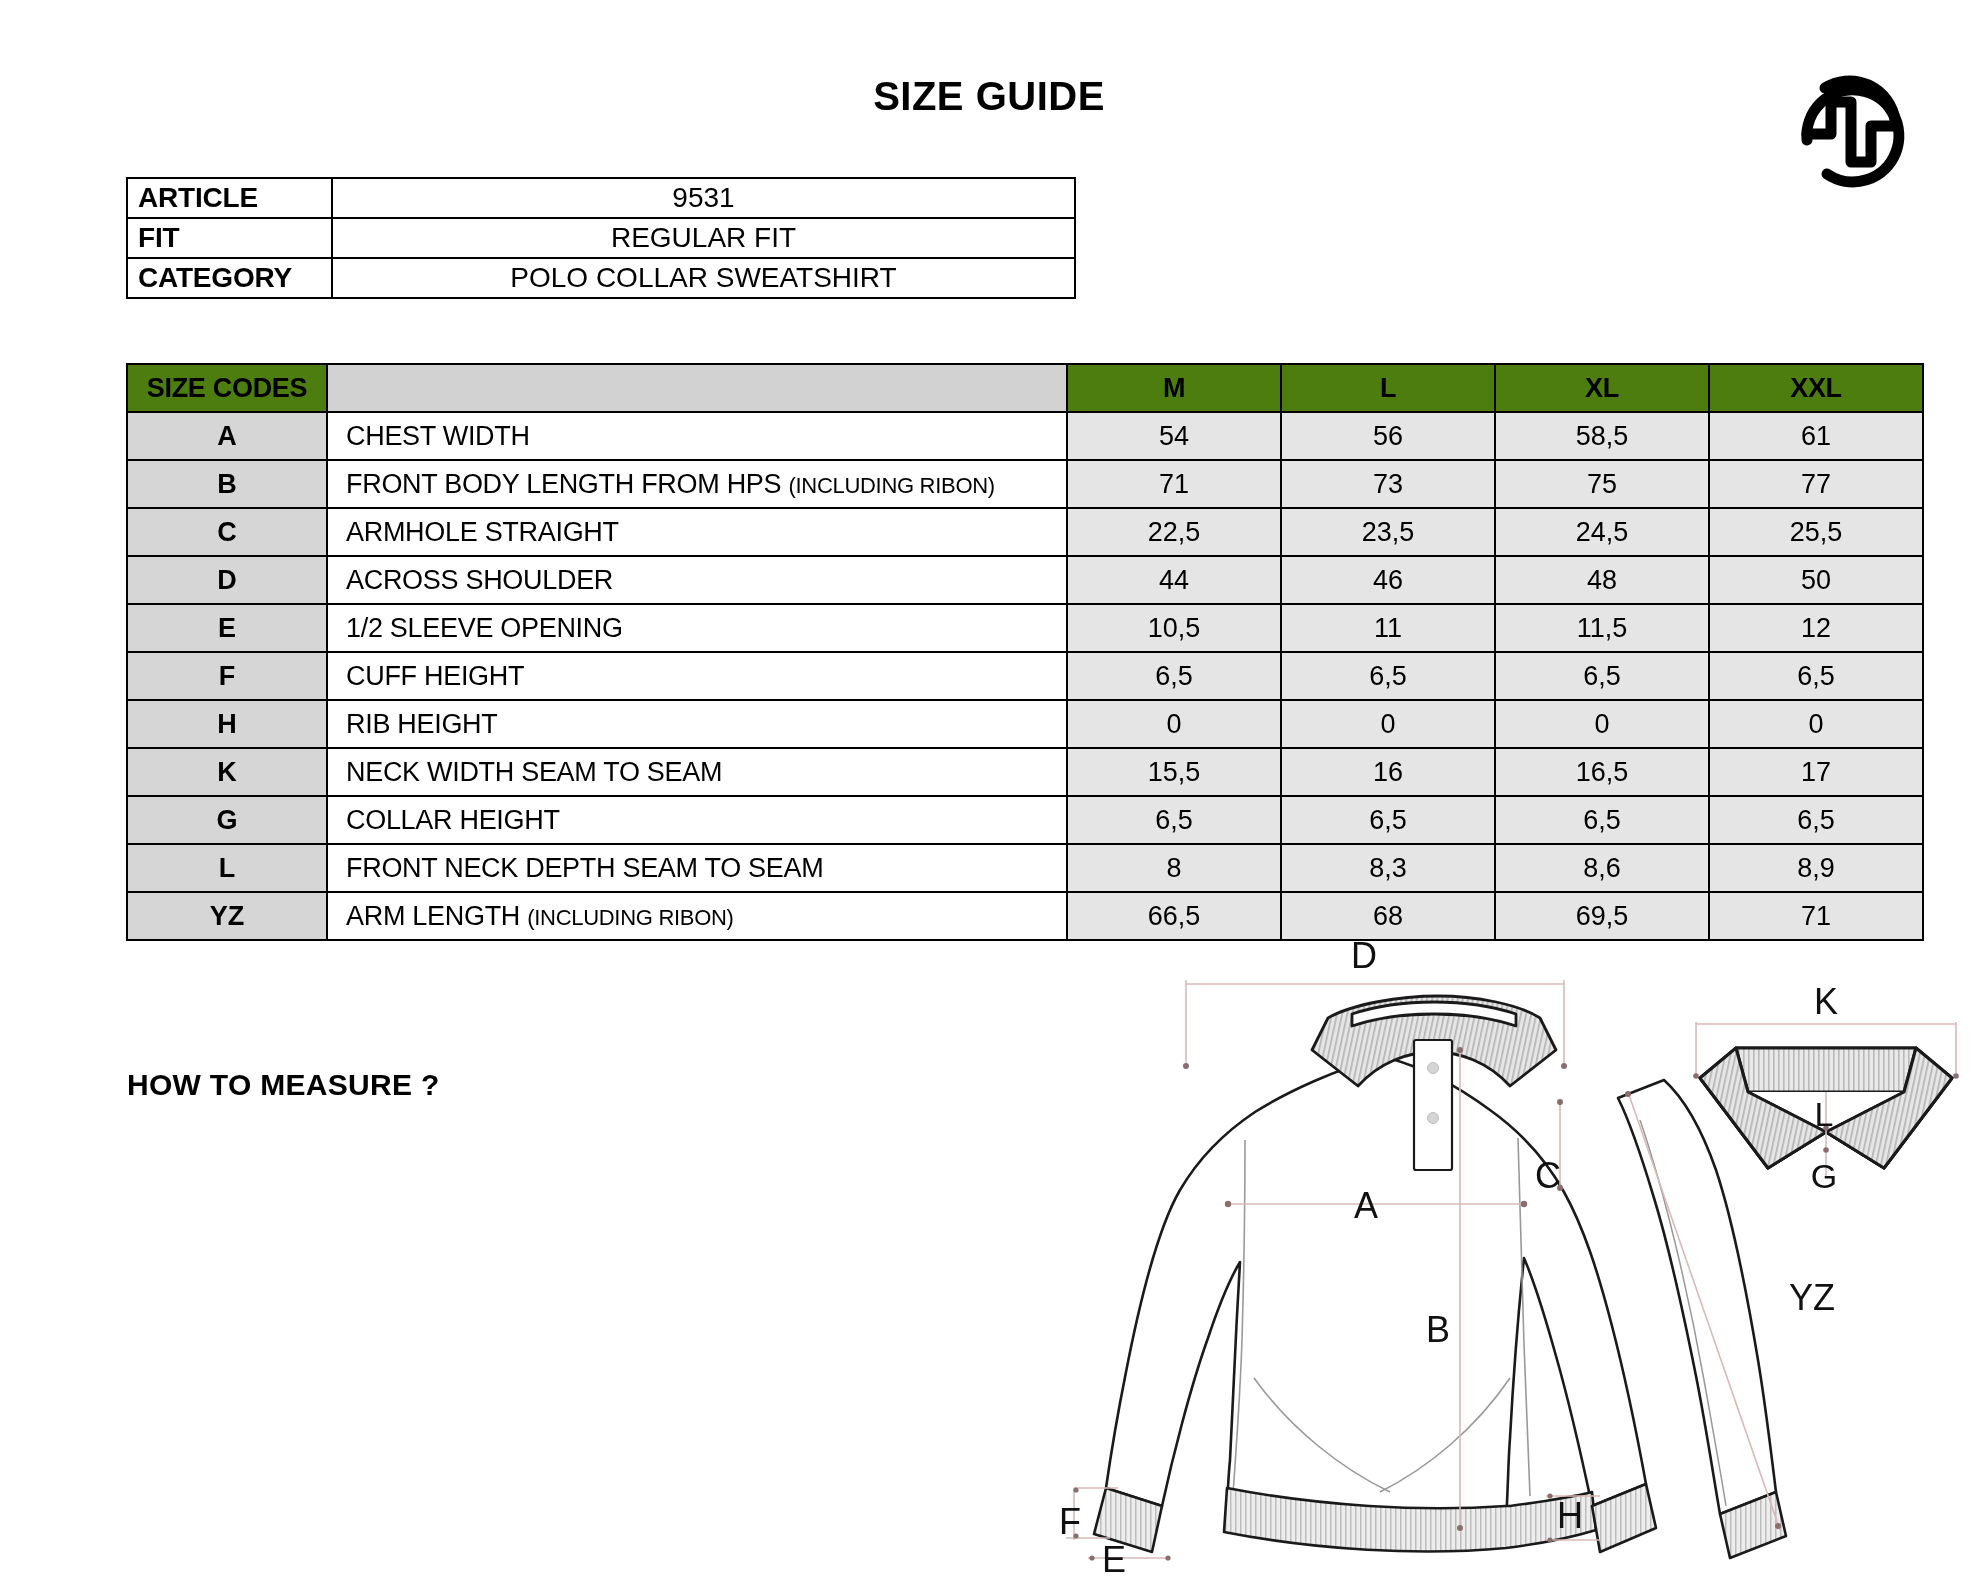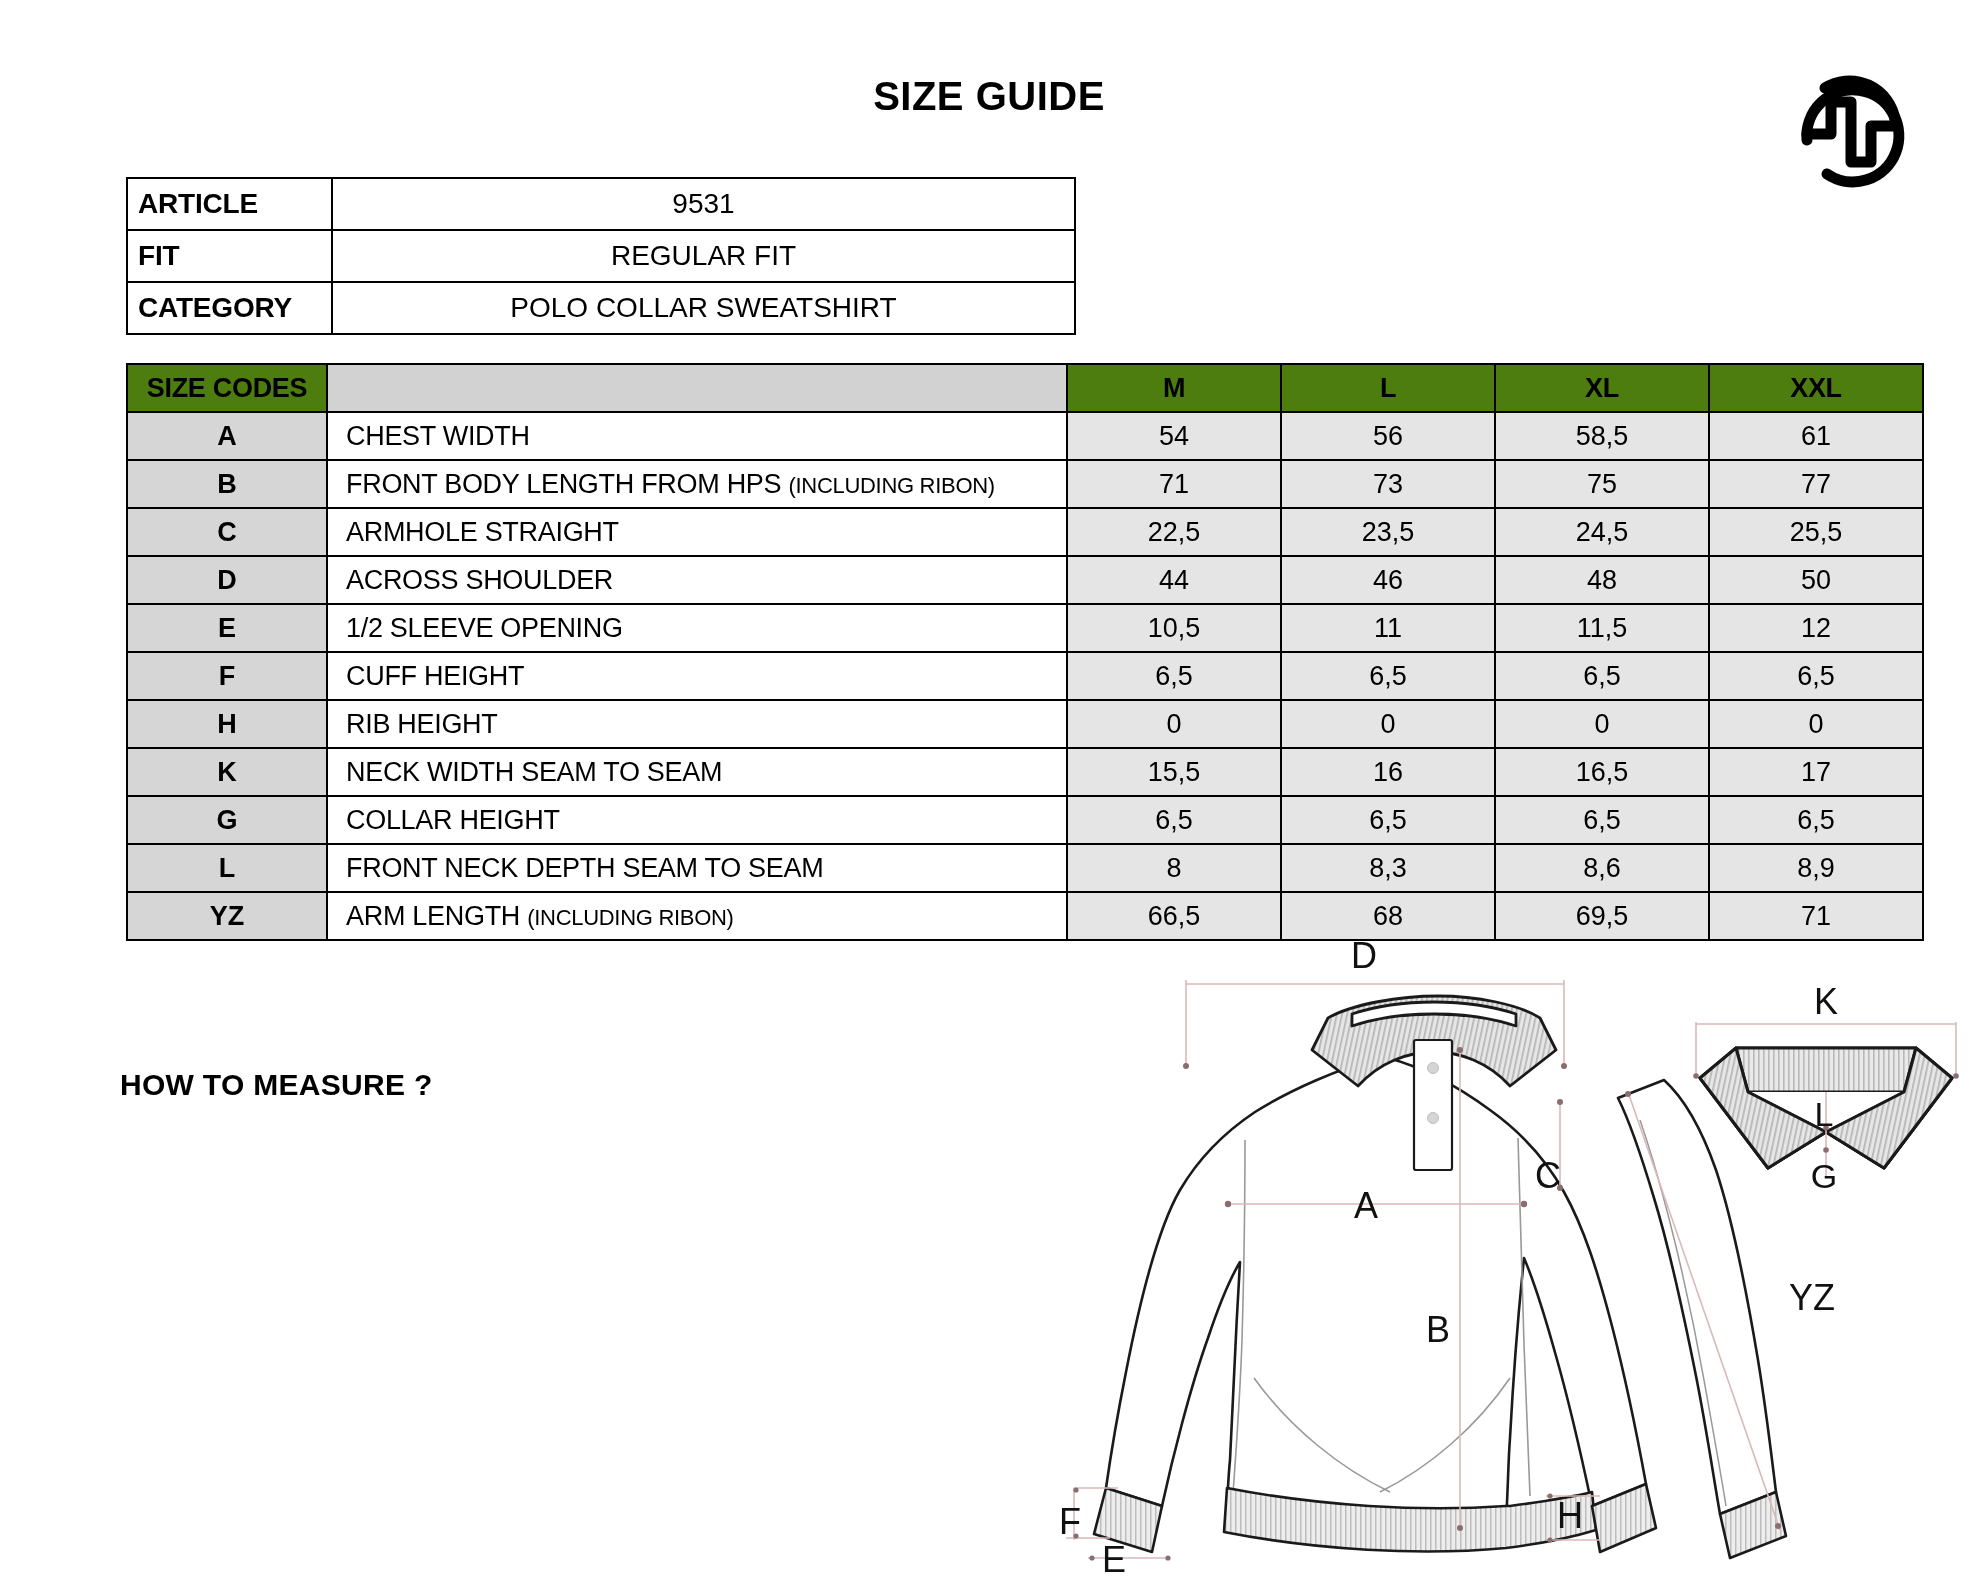--- a/index.html
+++ b/index.html
@@ -43,21 +43,21 @@
     top: 177px;
     left: 126px;
     width: 950px;
     border-collapse: collapse;
     table-layout: fixed;
   }
   #info-table td {
     border: 2px solid #000;
     height: 40px;
     font-size: 28px;
-    padding: 9px 10px;
+    padding: 3px 10px;
   }
   #info-table td.lbl {
     width: 205px;
     font-weight: bold;
     text-align: left;
     letter-spacing: -0.2px;
   }
   #info-table td.val {
     text-align: center;
     font-weight: normal;
@@ -108,21 +108,21 @@
   #size-table td.desc .paren { font-size: 22px; }
   #size-table td.num {
     background: #e5e5e5;
     text-align: center;
   }
 
   
   #how-to-measure {
     position: absolute;
     top: 1068px;
-    left: 120px;
+    left: 127px;
     font-size: 30px;
     font-weight: bold;
     letter-spacing: 0.3px;
   }
 
   
   #illus {
     position: absolute;
     top: 940px;
     left: 1040px;

